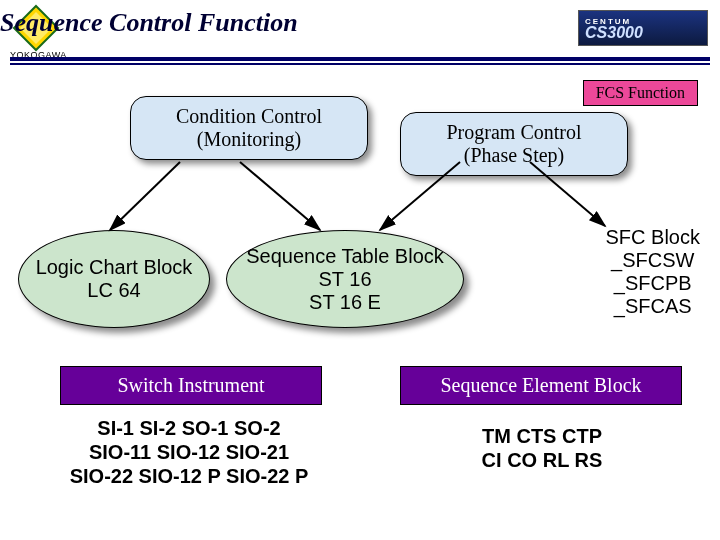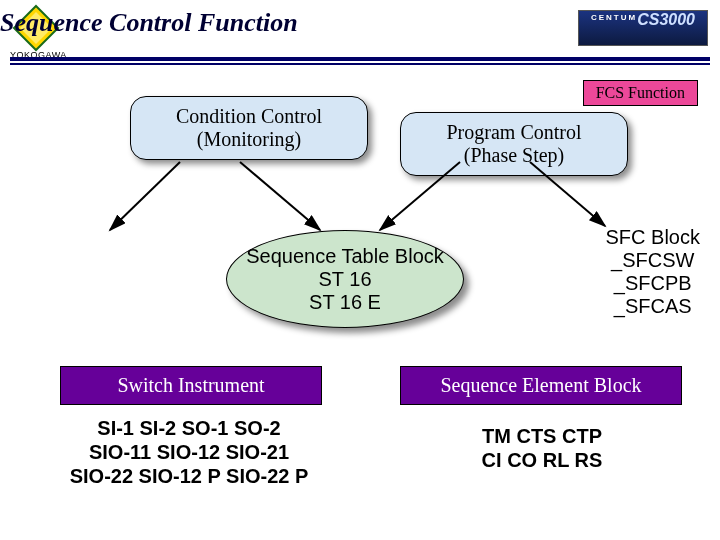--- a/index.html
+++ b/index.html
@@ -1,21 +1,21 @@
 <!DOCTYPE html>
 <html><head>
 <meta charset="utf-8">
 <style>
 body{margin:0;padding:0;width:720px;height:540px;background:#fff;font-family:"Times New Roman",serif;color:#000;position:relative;overflow:hidden}
 .header{position:relative;height:56px}
 .logo-yoko{position:absolute;left:12px;top:4px;width:48px;height:48px}
 .logo-yoko svg{width:48px;height:48px}
 .logo-label{position:absolute;left:10px;top:50px;font:9px Arial,sans-serif;letter-spacing:.5px}
 .title{position:absolute;left:0;right:0;top:8px;text-align:left;font:bold italic 26px "Times New Roman",serif;color:#003}
-.centum{position:absolute;right:12px;top:10px;width:130px;height:36px;background:linear-gradient(#1b3380,#0d1a40);border:1px solid #555;display:flex;justify-content:center;padding:2px 6px;box-sizing:border-box}
+.centum{position:absolute;right:12px;top:10px;width:130px;height:36px;background:linear-gradient(#1b3380,#0d1a40);border:1px solid #555;display:flex;flex-direction:column;justify-content:center;padding:2px 6px;box-sizing:border-box}
 .centum .t1{font:bold 8px Arial;color:#fff;letter-spacing:2px}
 .centum .t2{font:bold italic 16px Arial;color:#cfe0ff;line-height:14px}
 .hr1{position:absolute;left:10px;right:10px;top:57px;height:4px;background:#006}
 .hr2{position:absolute;left:10px;right:10px;top:63px;height:2px;background:#006}
 .stage{position:absolute;left:0;top:70px;width:720px;height:470px}
 .rbox{position:absolute;background:#d6e6f5;border:1px solid #000;border-radius:16px;text-align:center;font:20px "Times New Roman",serif;padding:8px 18px;box-shadow:4px 4px 6px rgba(0,0,0,.45)}
 .rbox.cc{left:130px;top:26px;width:200px}
 .rbox.pc{left:400px;top:42px;width:190px}
 .fcs{position:absolute;right:22px;top:10px;background:#ec4899;border:1px solid #000;font:16px "Times New Roman",serif;padding:3px 12px}
 .oval{position:absolute;background:#cce5cc;border:1px solid #000;border-radius:50%;display:flex;align-items:center;justify-content:center;text-align:center;font:20px Arial,sans-serif;box-shadow:5px 5px 6px rgba(0,0,0,.45)}
@@ -55,20 +55,26 @@
 
   <div class="rbox cc">
     <div>Condition Control</div>
     <div>(Monitoring)</div>
   </div>
   <div class="rbox pc">
     <div>Program Control</div>
     <div>(Phase Step)</div>
   </div>
 
+  <div class="oval lc">
+    <div>
+      <div>Logic Chart Block</div>
+      <div>LC 64</div>
+    </div>
+  </div>
   <div class="oval st">
     <div>
       <div>Sequence Table Block</div>
       <div>ST 16</div>
       <div>ST 16 E</div>
     </div>
   </div>
   <div class="sfc">
     <div>SFC Block</div>
     <div>_SFCSW</div>

